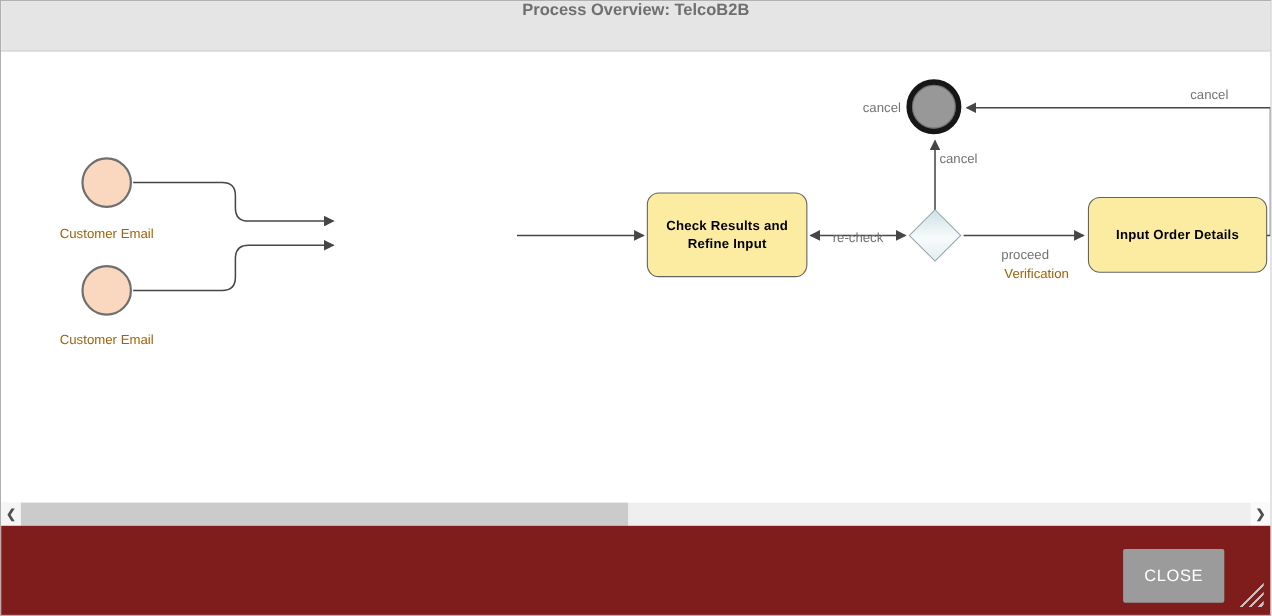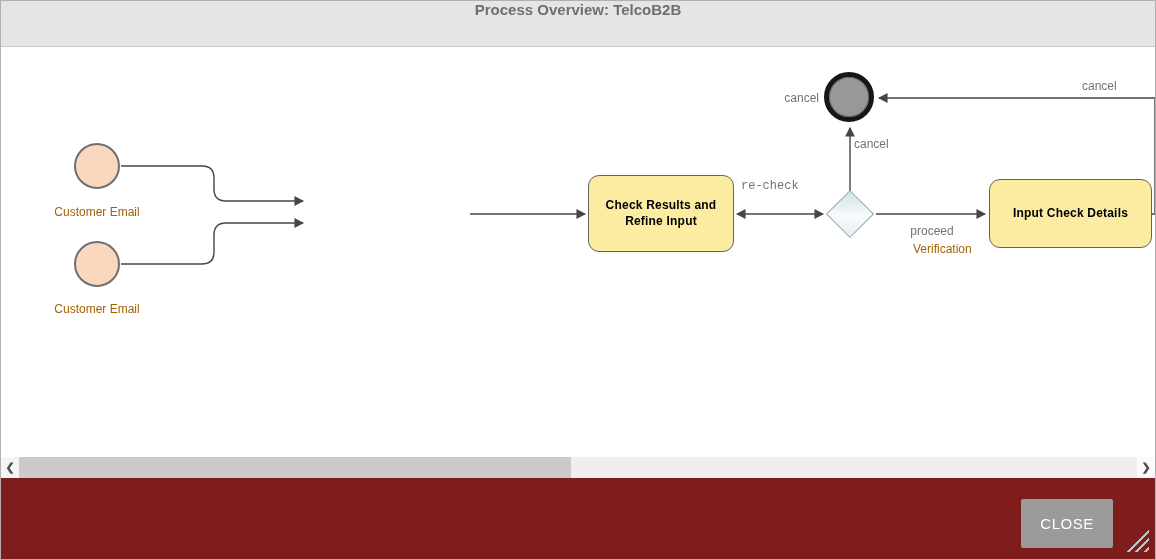--- a/index.html
+++ b/index.html
@@ -145,29 +145,29 @@
       </g>
     </svg>
 
     <div class="node start-event" style="left:73px; top:96px;"></div>
     <div class="node-label centered" style="left:36px; top:158px; width:120px;">Customer Email</div>
 
     <div class="node start-event" style="left:73px; top:194px;"></div>
     <div class="node-label centered" style="left:36px; top:255px; width:120px;">Customer Email</div>
 
     <div class="task" style="left:587px; top:128px; width:146px; height:77px;">Check Results and Refine Input</div>
-    <div class="task" style="left:988px; top:132px; width:163px; height:69px;">Input Check Details</div>
+    <div class="task" style="left:988px; top:132px; width:163px; height:69px;">Input Order Details</div>
 
     <div class="gateway" style="left:832px; top:150px;"></div>
     <div class="node-label" style="left:912px; top:195px;">Verification</div>
 
     <div class="end-event" style="left:823px; top:25px;"></div>
     <div class="flow-label" style="left:740px; top:44px; width:78px; text-align:right;">cancel</div>
 
-    <div class="flow-label" style="left:740px; top:132px; width:78px; font-family:Liberation Mono, monospace;">re-check</div>
+    <div class="flow-label" style="left:740px; top:162px; width:78px; text-align:center;">re-check</div>
     <div class="flow-label" style="left:903px; top:149px; width:56px; text-align:center;margin-top:28px;">proceed</div>
     <div class="flow-label" style="left:853px; top:90px;">cancel</div>
     <div class="flow-label" style="left:1081px; top:32px;">cancel</div>
   </div>
 
   <div class="hscroll">
     <div class="scroll-btn left">
       <span>❮</span>
     </div>
     <div class="scroll-thumb"></div>

